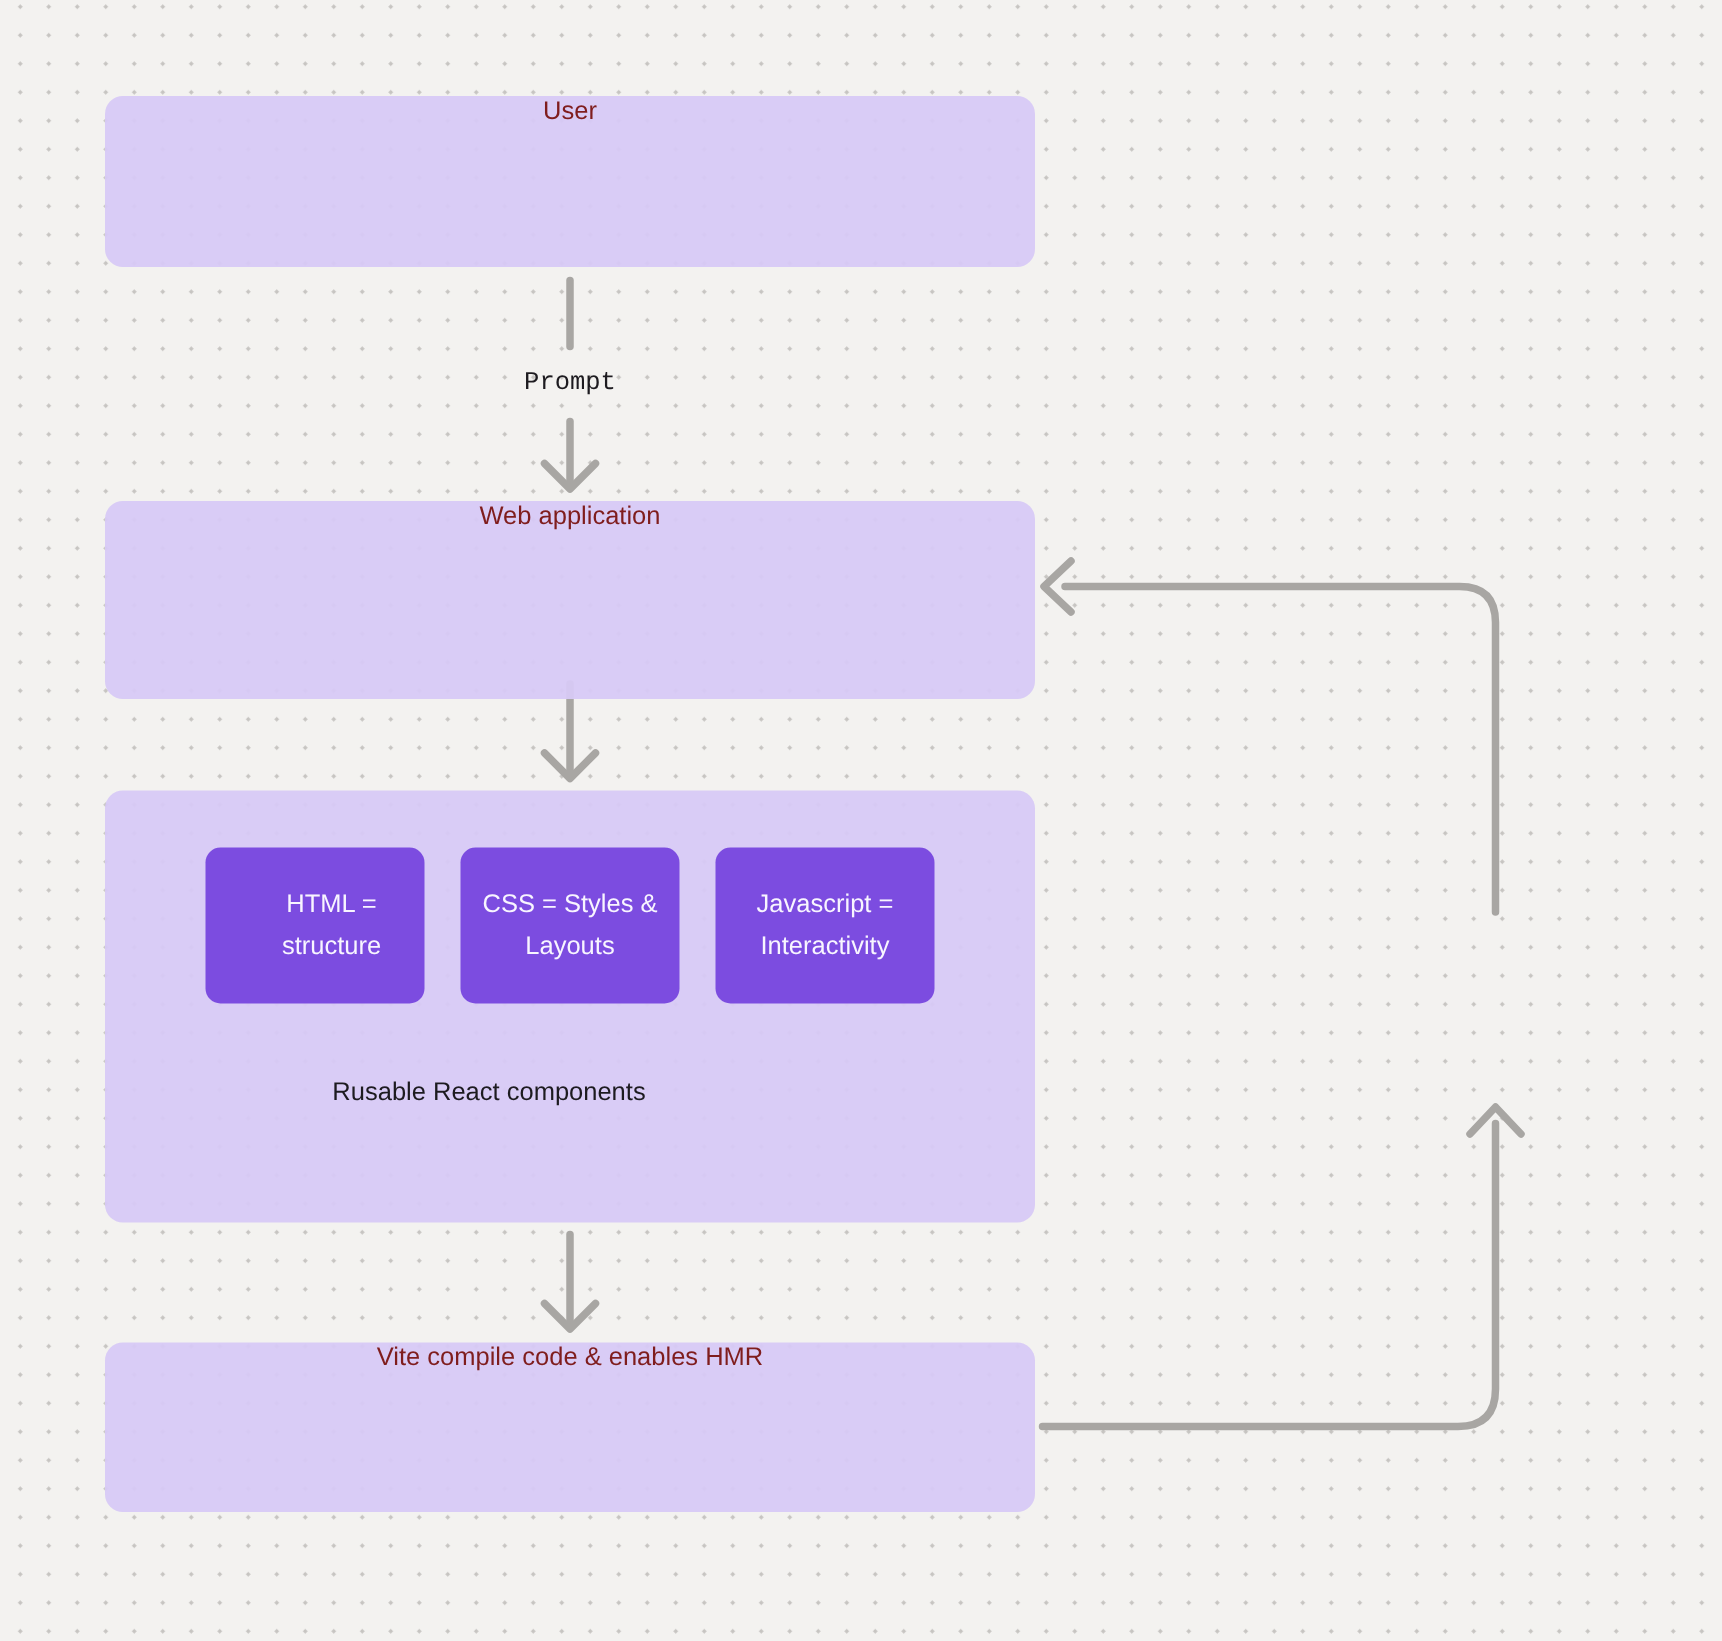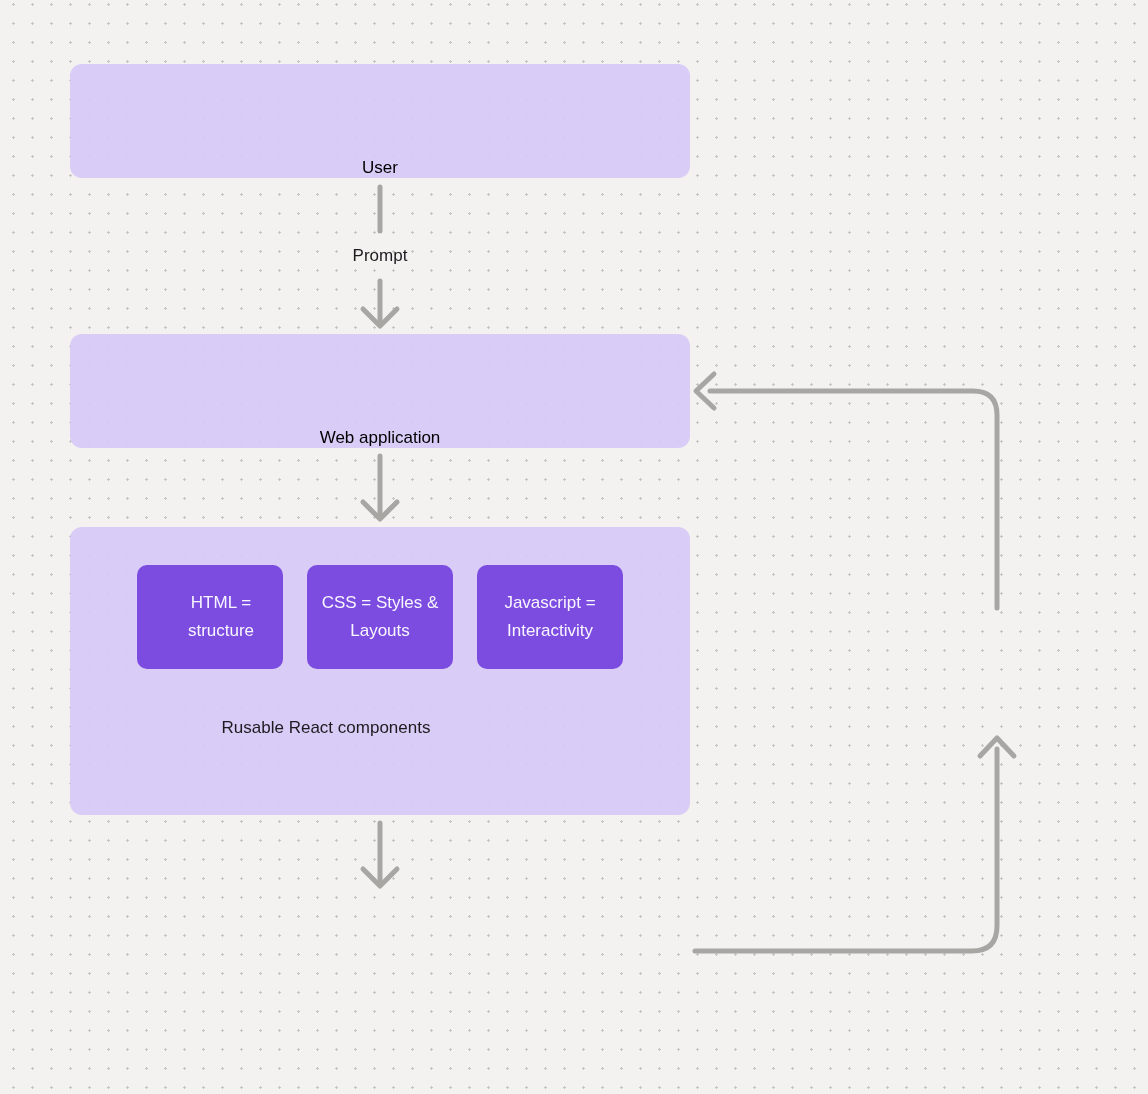--- a/index.html
+++ b/index.html
@@ -27,32 +27,32 @@
     fill: none;
     stroke: #a8a6a3;
     stroke-width: 5;
     stroke-linecap: round;
     stroke-linejoin: round;
     pointer-events: stroke;
   }
   .node {
     position: absolute;
     display: flex;
-    align-items: flex-end;
+    align-items: flex-start;
     justify-content: center;
     text-align: center;
     box-sizing: border-box;
     border-radius: 12px;
     font-size: 17px;
-    color: #000000;
+    color: #7f1d1d;
     background: rgba(215, 201, 245, 0.95);
     cursor: default;
   }
   .node-user          { left: 70px;  top: 64px;  width: 620px; height: 114px; }
-  .node-webapp        { left: 70px;  top: 334px; width: 620px; height: 114px; }
+  .node-webapp        { left: 70px;  top: 334px; width: 620px; height: 132px; }
   .node-container     { left: 70px;  top: 527px; width: 620px; height: 288px; }
   .node-vite          { left: 70px;  top: 895px; width: 620px; height: 113px; }
   .node-renderui      { left: 901px; top: 614px; width: 191px; height: 113px; }
   .chip {
     position: absolute;
     display: flex;
     align-items: center;
     justify-content: center;
     text-align: center;
     box-sizing: border-box;
@@ -81,20 +81,21 @@
     color: #1d1b20;
   }
   .edge-label {
     position: absolute;
     left: 305px;
     top: 246px;
     width: 150px;
     text-align: center;
     font-size: 17px;
     color: #1d1b20;
+    font-family: Liberation Mono, monospace;
   }
 </style>
 </head>
 <body>
 
 <div id="canvas">
 
   <svg id="connectors" xmlns="http://www.w3.org/2000/svg">
     <g>
       <path d="M380 187 L380 231"></path>
@@ -138,15 +139,18 @@
   </div>
   <div class="chip chip-js">
     <span>Javascript = Interactivity</span>
   </div>
   <div class="chip chip-css">
     <span>CSS = Styles &amp; Layouts</span>
   </div>
 
   <div class="container-caption">Rusable React components</div>
 
+  <div class="node node-vite">
+    <span>Vite compile code &amp; enables HMR</span>
+  </div>
 
 
 </div>
 
 </body></html>

